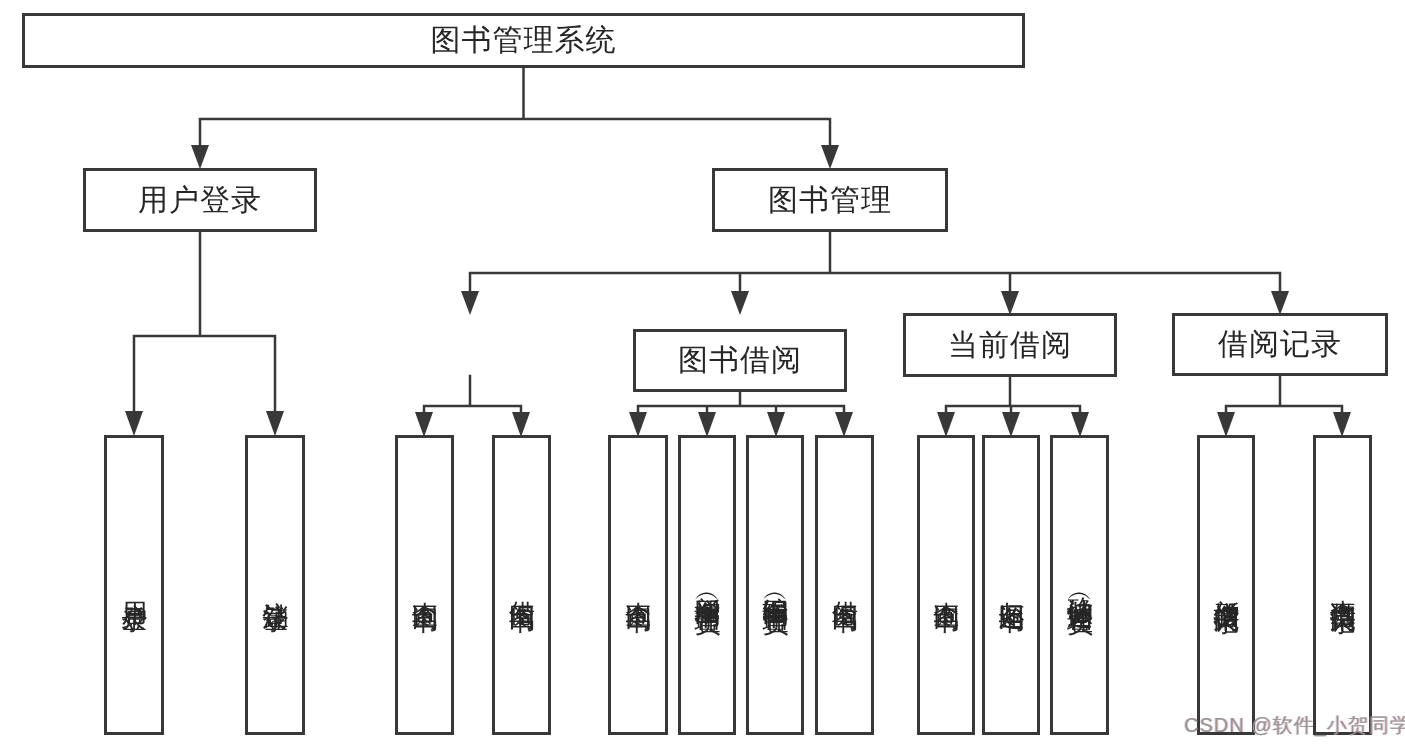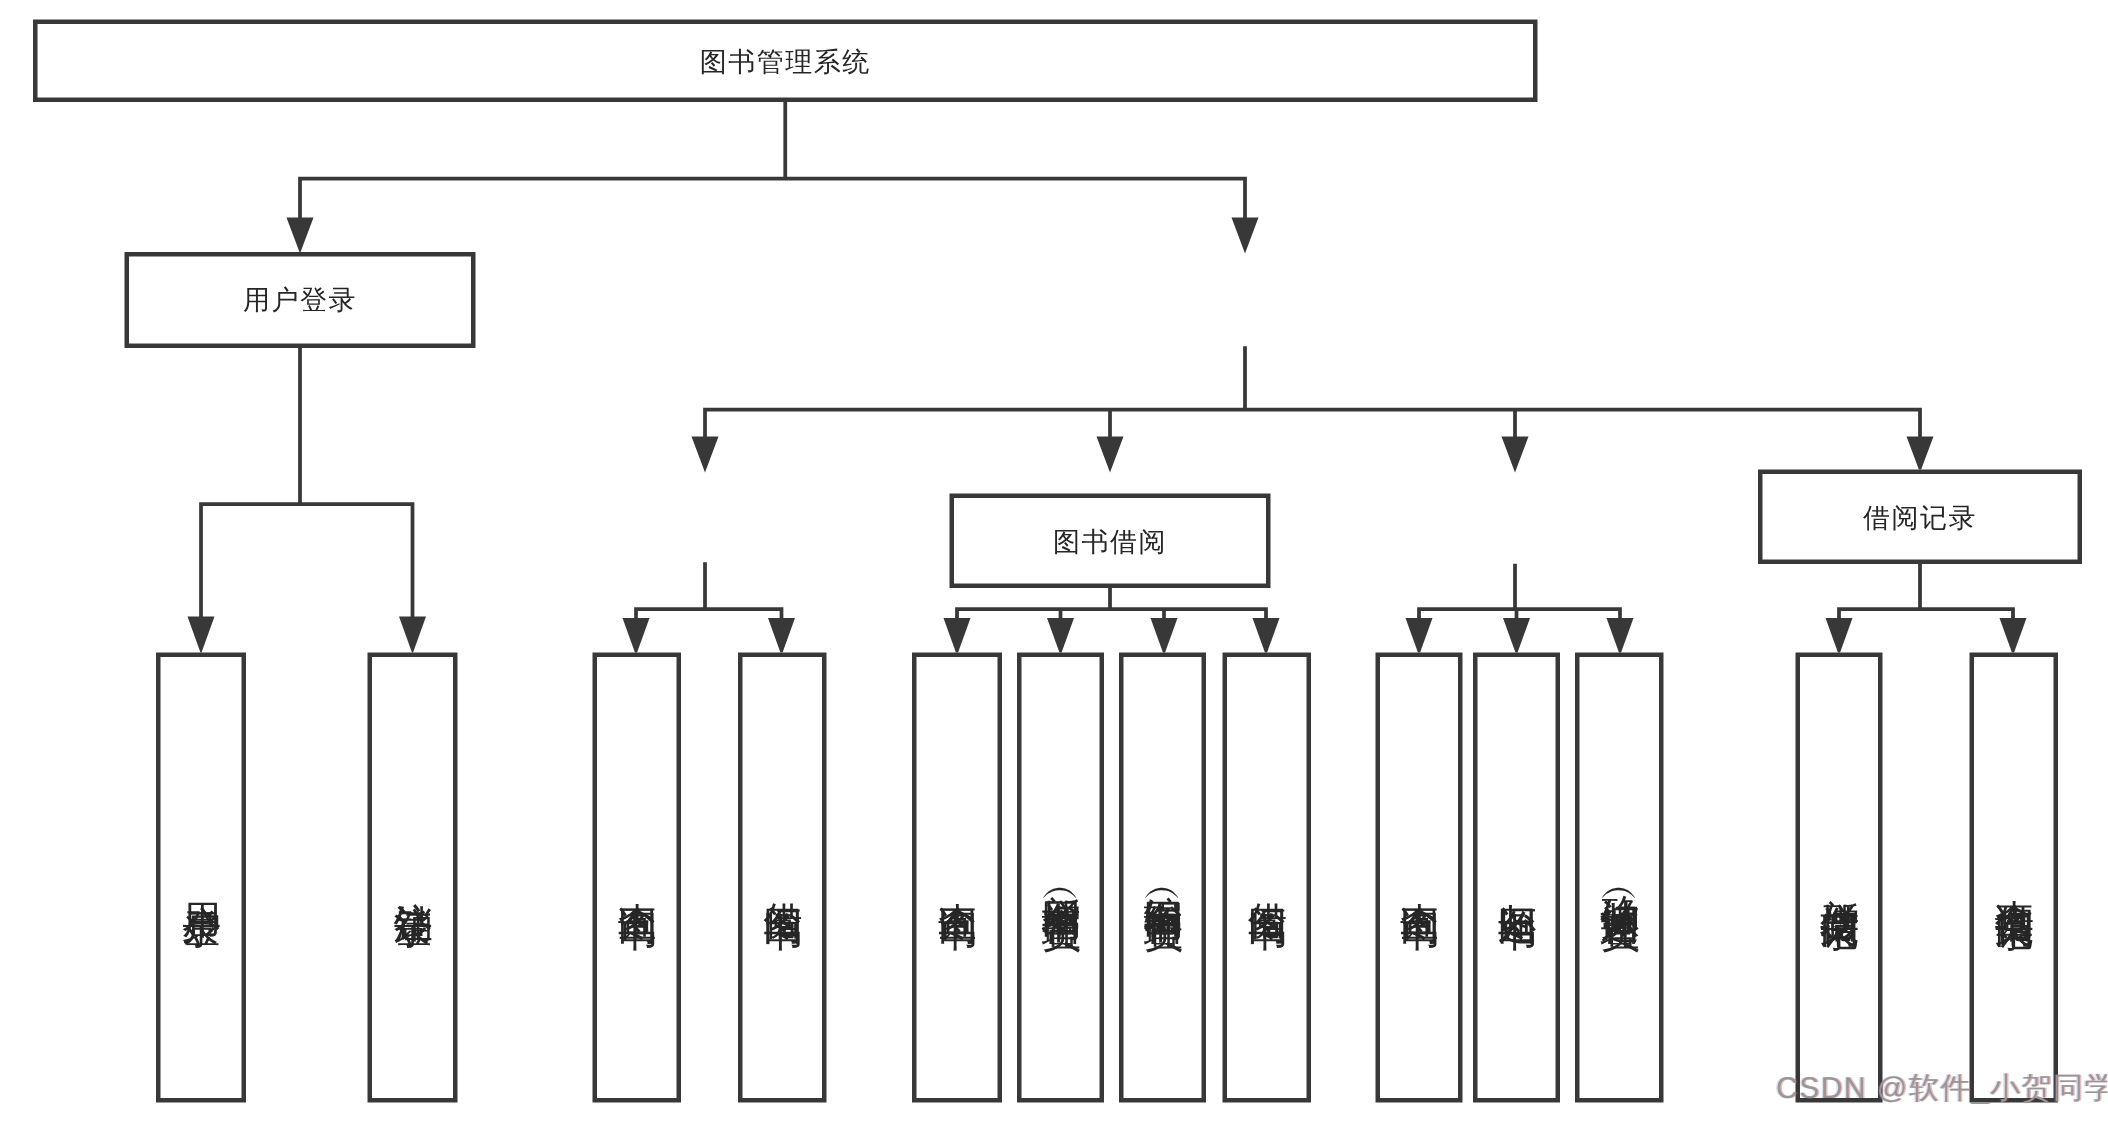--- a/index.html
+++ b/index.html
@@ -15,21 +15,21 @@
   .node {
     position: absolute;
     box-sizing: border-box;
     border: 3px solid #383838;
     background: #ffffff;
     display: flex;
     align-items: center;
     justify-content: center;
     color: #262626;
   }
-  .node.h { font-size: 18px; letter-spacing: 1px; white-space: nowrap; }
+  .node.h { font-size: 30px; letter-spacing: 1px; white-space: nowrap; }
   .node.v span {
     writing-mode: vertical-rl;
     font-size: 26px;
     letter-spacing: 2px;
     line-height: 1.15;
   }
   #watermark {
     position: absolute;
     left: 1184px;
     top: 712px;
@@ -88,23 +88,29 @@
     </g>
   </svg>
 
   <div class="node h" style="left:22px;top:13px;width:1003px;height:55px">
     <span>图书管理系统</span>
   </div>
 
   <div class="node h" style="left:83px;top:168px;width:234px;height:64px">
     <span>用户登录</span>
   </div>
+  <div class="node h" style="left:712px;top:168px;width:236px;height:64px">
+    <span>图书管理</span>
+  </div>
 
   <div class="node h" style="left:633px;top:329px;width:214px;height:63px">
     <span>图书借阅</span>
+  </div>
+  <div class="node h" style="left:903px;top:313px;width:214px;height:64px">
+    <span>当前借阅</span>
   </div>
   <div class="node h" style="left:1172px;top:313px;width:216px;height:63px">
     <span>借阅记录</span>
   </div>
 
   <div class="node v" style="left:104px;top:435px;width:60px;height:300px">
     <span>用户登录</span>
   </div>
   <div class="node v" style="left:245px;top:435px;width:60px;height:300px">
     <span>注销登录</span>

